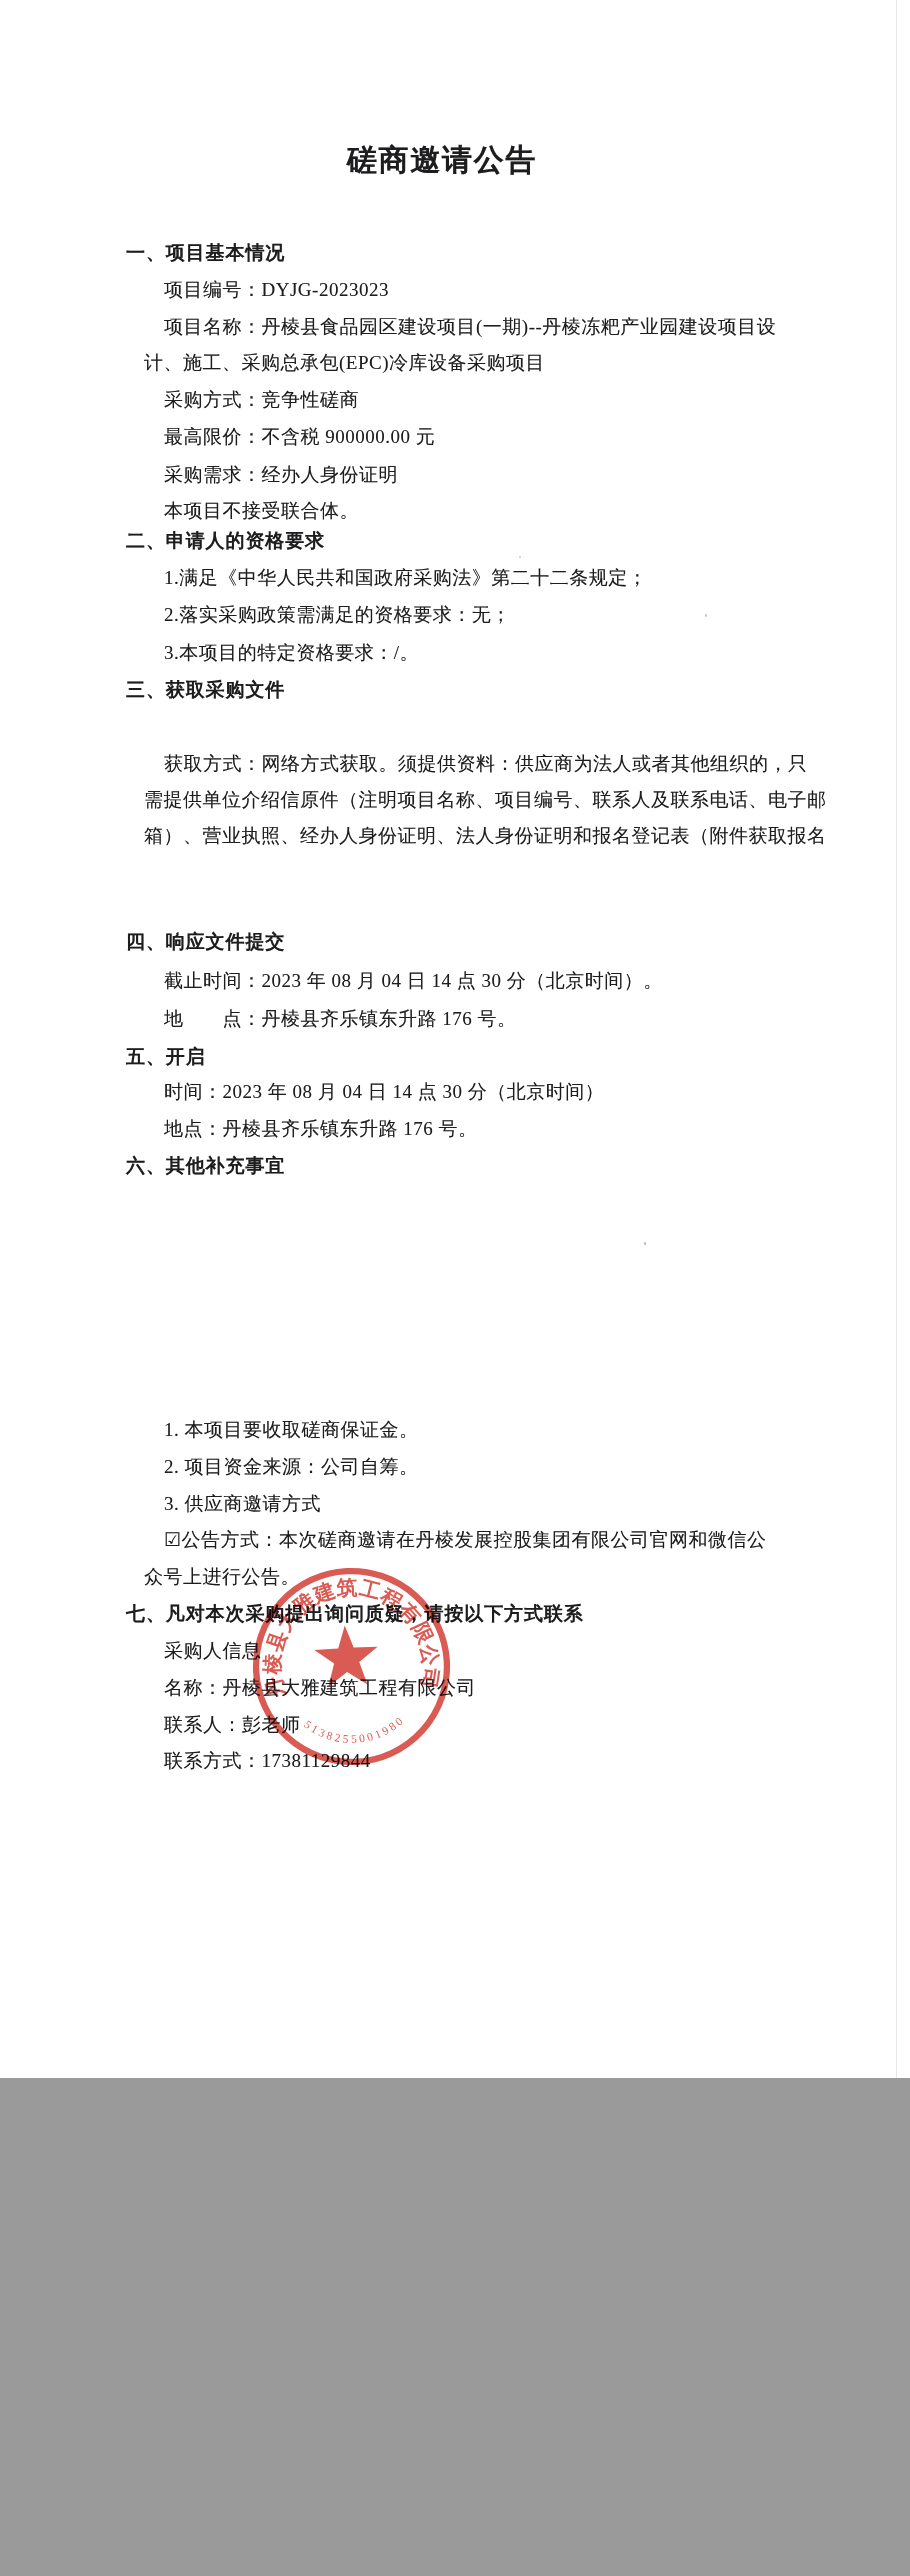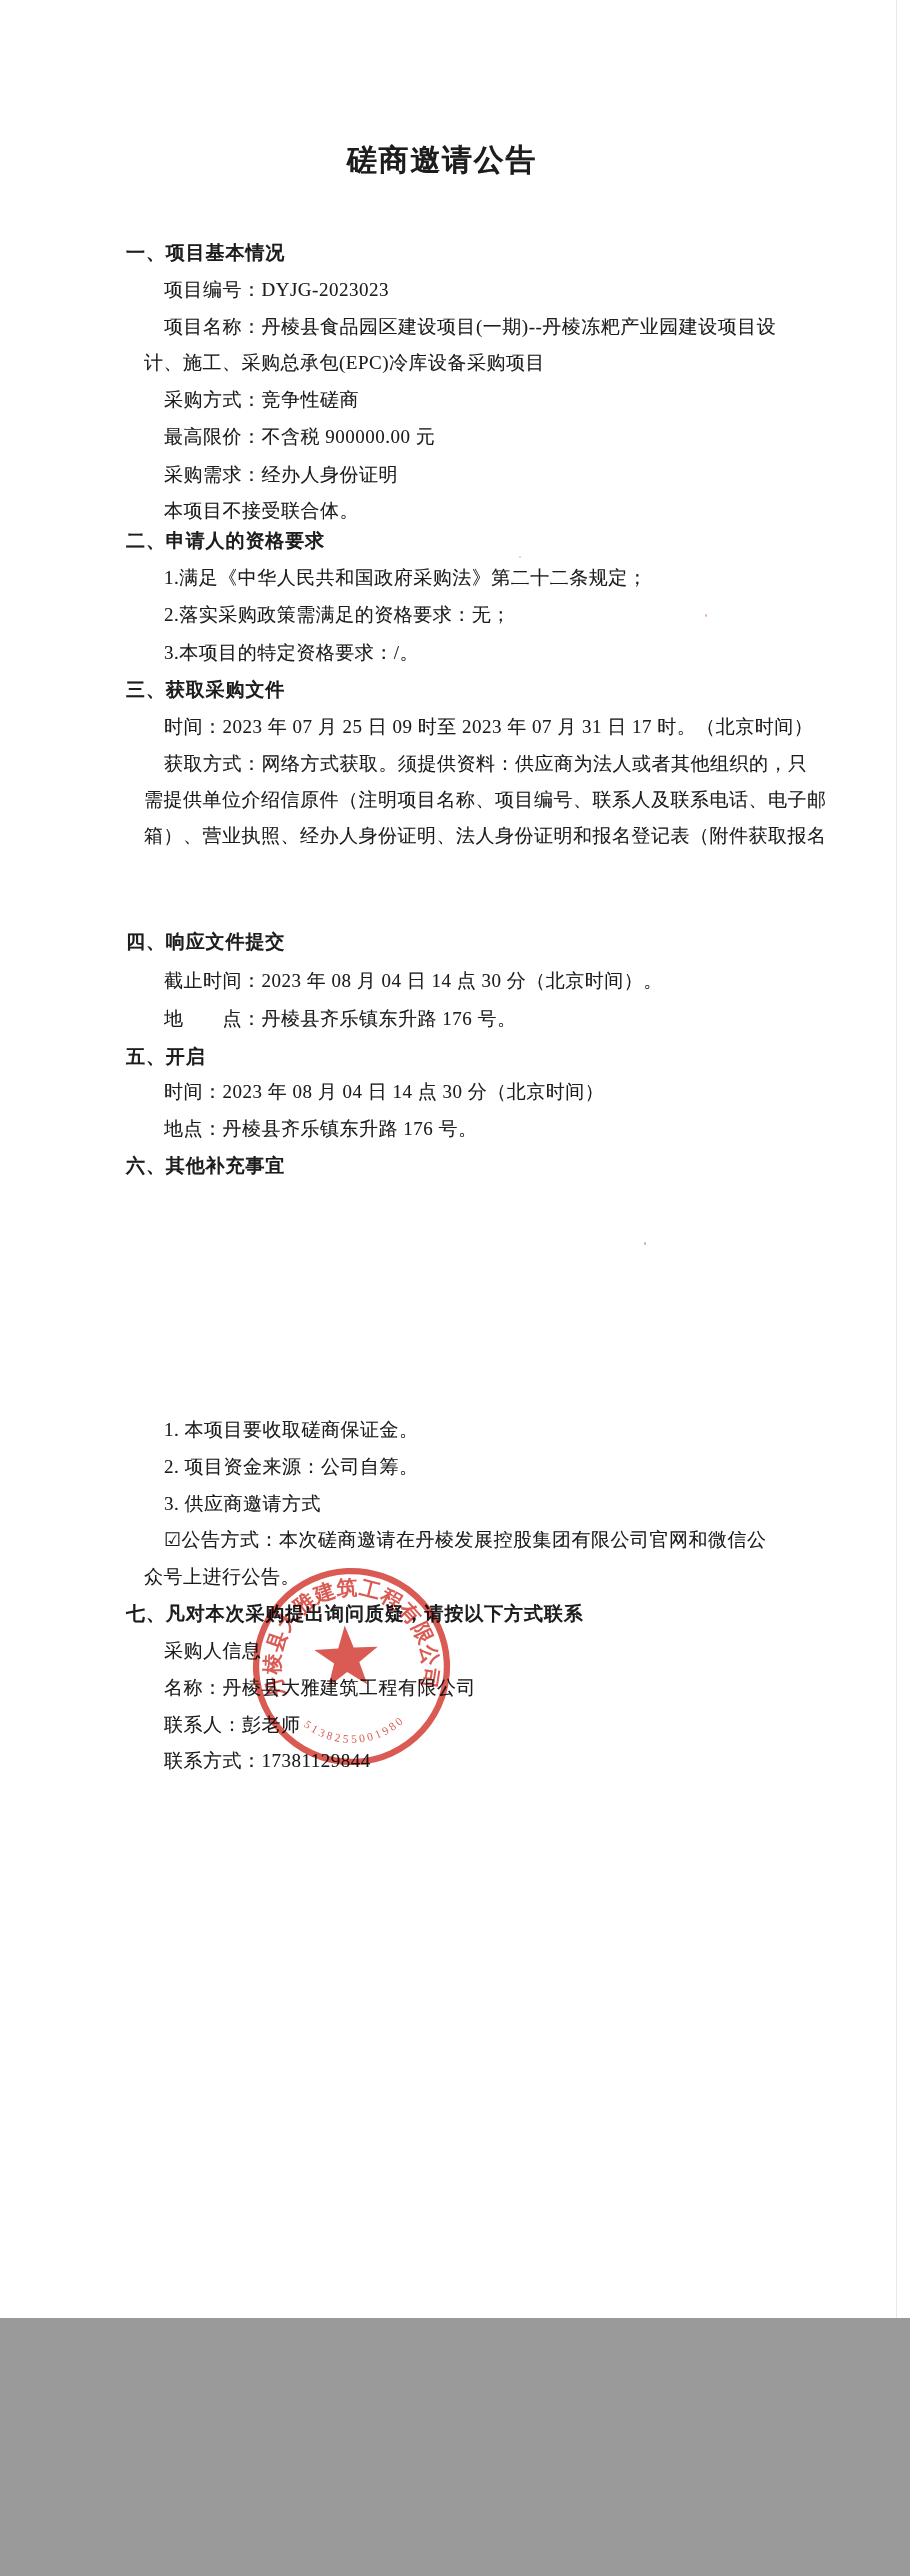--- a/index.html
+++ b/index.html
@@ -1,19 +1,19 @@
 <!DOCTYPE html>
 <html style="font-size:9.2px"><head>
 <meta charset="utf-8">
 <style>
   html,body{margin:0;padding:0;background:#9a9a9a;}
   .page{
     position:relative;
     width:911px;
-    height:2318px;
+    height:2078px;
     background:#ffffff;
     overflow:hidden;
     font-family:"Liberation Serif","DejaVu Serif",serif;
     color:#1d1d1f;
   }
   .ttl{
     position:absolute;
     left:0; width:884px;
     text-align:center;
     font-size:30px;
@@ -76,21 +76,20 @@
   <div class="ln ind" style="top:425px">最高限价：不含税 900000.00 元</div>
   <div class="ln ind" style="top:463px">采购需求：经办人身份证明</div>
   <div class="ln ind" style="top:499px">本项目不接受联合体。</div>
 
   <div class="ln hd" style="top:529px">二、申请人的资格要求</div>
   <div class="ln ind" style="top:566px">1.满足《中华人民共和国政府采购法》第二十二条规定；</div>
   <div class="ln ind" style="top:603px">2.落实采购政策需满足的资格要求：无；</div>
   <div class="ln ind" style="top:641px">3.本项目的特定资格要求：/。</div>
 
   <div class="ln hd" style="top:678px">三、获取采购文件</div>
-  <div class="ln ind" style="top:715px">时间：2023 年 07 月 25 日 09 时至 2023 年 07 月 31 日 17 时。（北京时间）</div>
   <div class="ln fl" style="top:788px">需提供单位介绍信原件（注明项目名称、项目编号、联系人及联系电话、电子邮</div>
   <div class="ln ind" style="top:752px">获取方式：网络方式获取。须提供资料：供应商为法人或者其他组织的，只</div>
   <div class="ln fl" style="top:824px">箱）、营业执照、经办人身份证明、法人身份证明和报名登记表（附件获取报名</div>
 
   <div class="ln hd" style="top:930px">四、响应文件提交</div>
   <div class="ln ind" style="top:969px">截止时间：2023 年 08 月 04 日 14 点 30 分（北京时间）。</div>
   <div class="ln ind" style="top:1007px">地　　点：丹棱县齐乐镇东升路 176 号。</div>
 
   <div class="ln hd" style="top:1045px">五、开启</div>
   <div class="ln ind" style="top:1080px">时间：2023 年 08 月 04 日 14 点 30 分（北京时间）</div>

